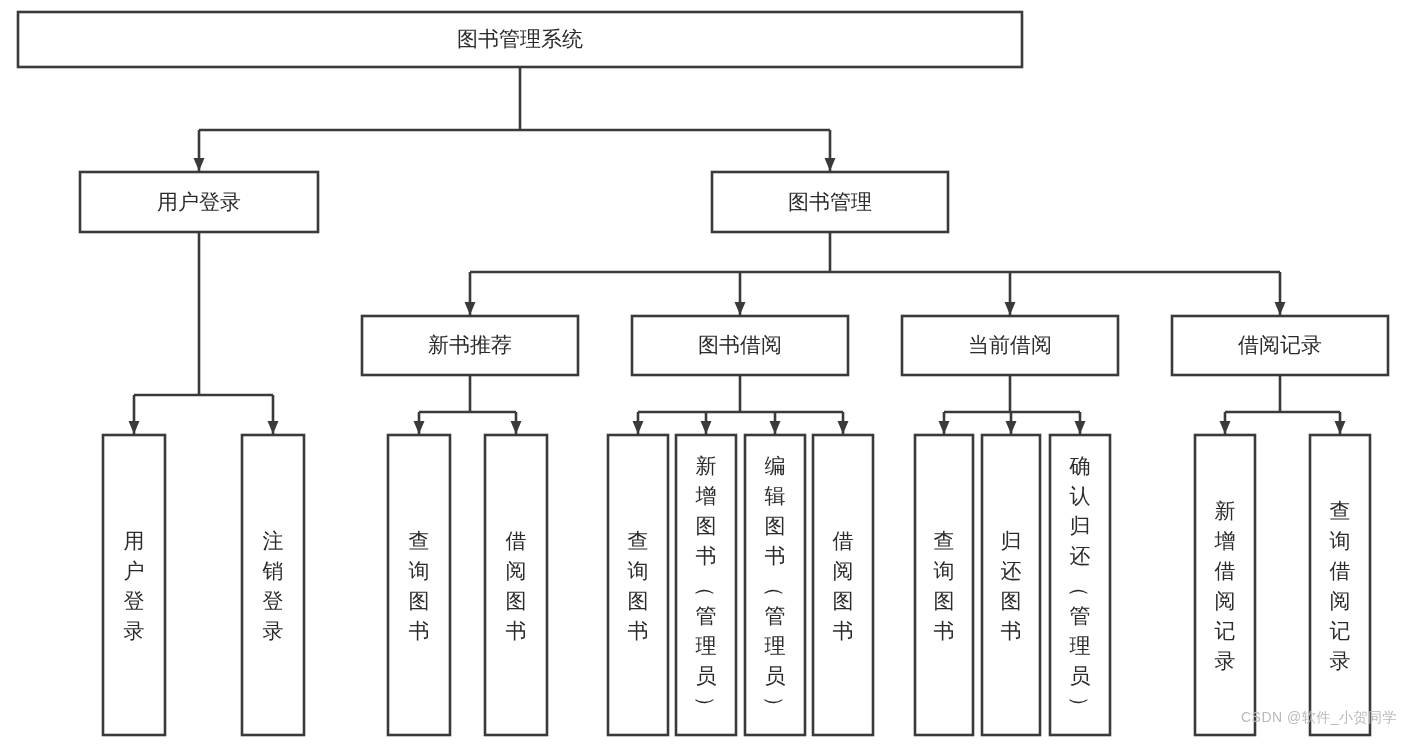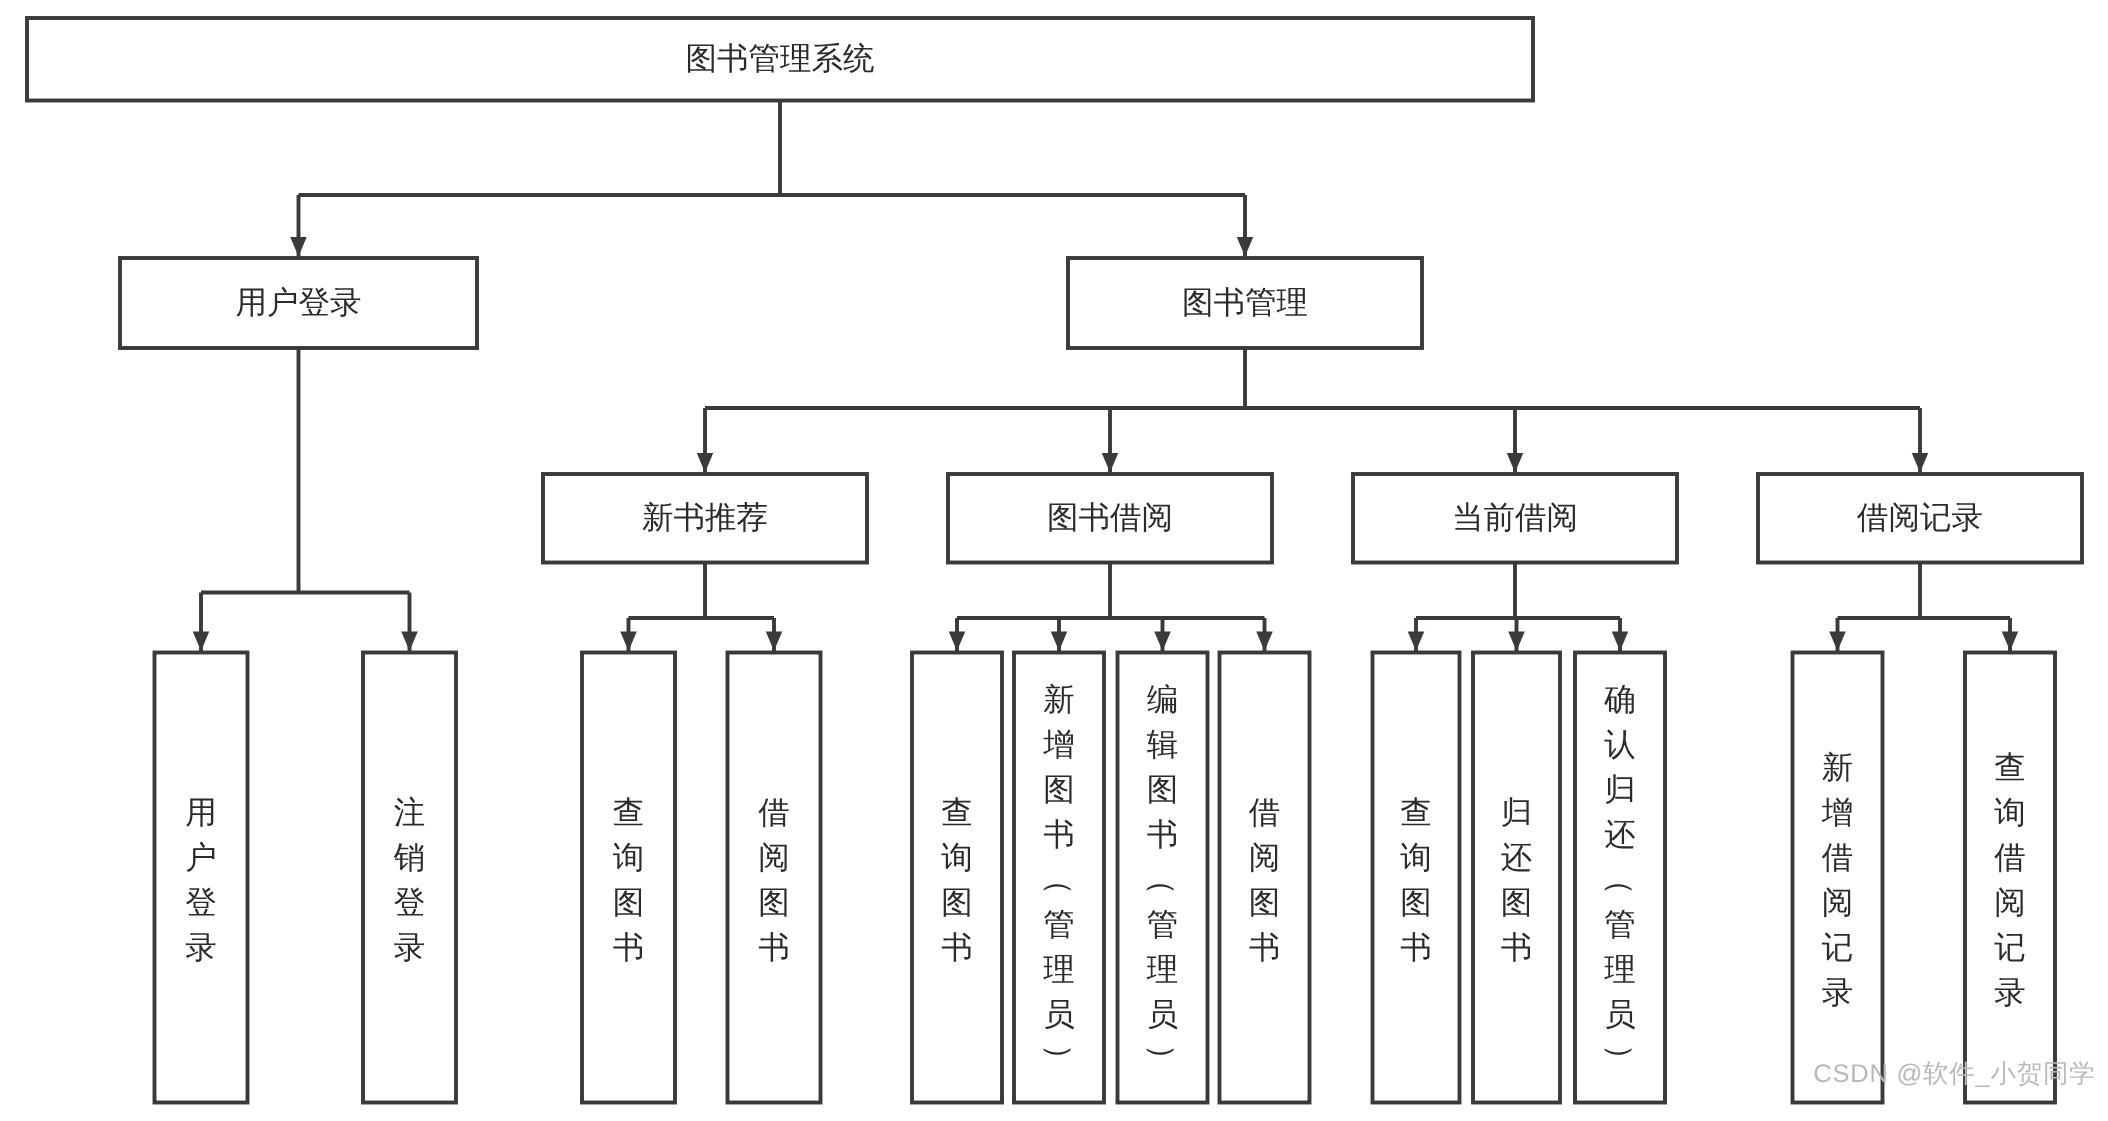--- a/index.html
+++ b/index.html
@@ -51,21 +51,21 @@
     font-family: "Liberation Sans", "DejaVu Sans", sans-serif;
     font-size: 21px;
     fill: #2b2b2b;
     text-anchor: middle;
   }
   .watermark {
     position: absolute;
     right: 8px;
     bottom: 6px;
     font-family: "Liberation Sans", "DejaVu Sans", sans-serif;
-    font-size: 17px;
+    font-size: 14px;
     color: #b9b9b9;
     white-space: nowrap;
     letter-spacing: 0.5px;
   }
 </style>
 </head>
 <body>
 
 <div id="diagram-root">
   <svg id="tree-svg" viewBox="0 0 1405 747">

